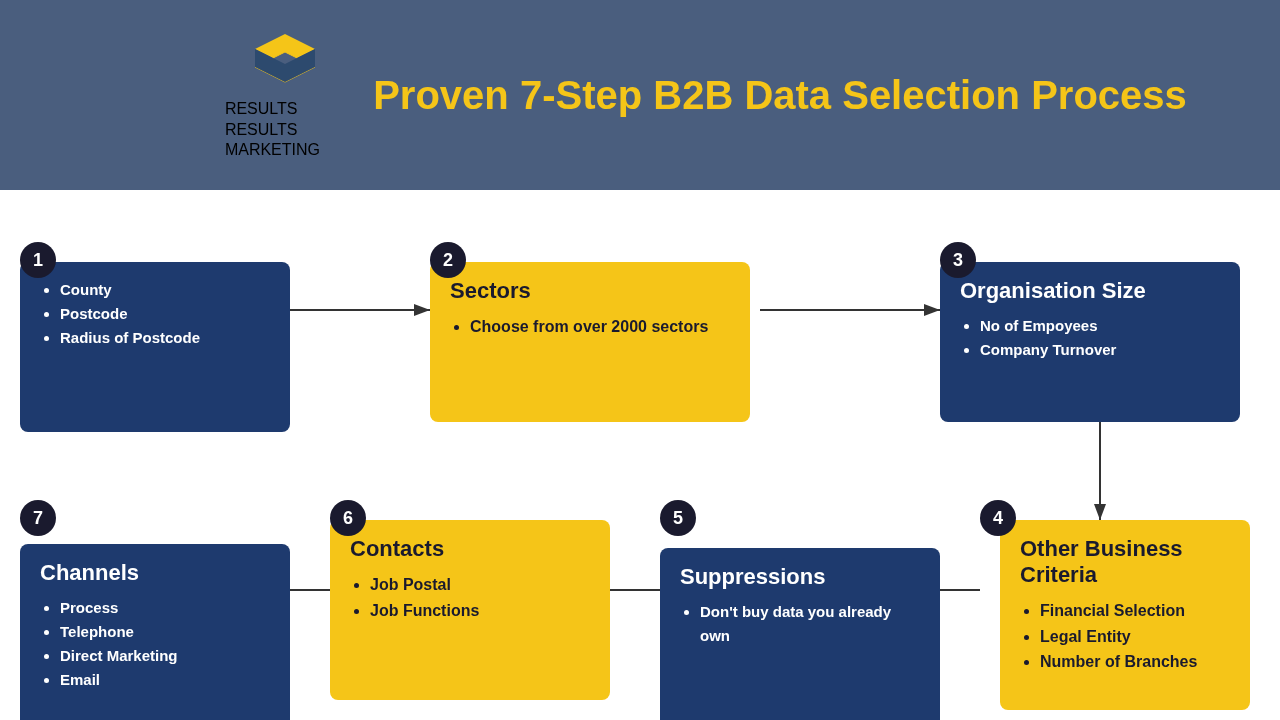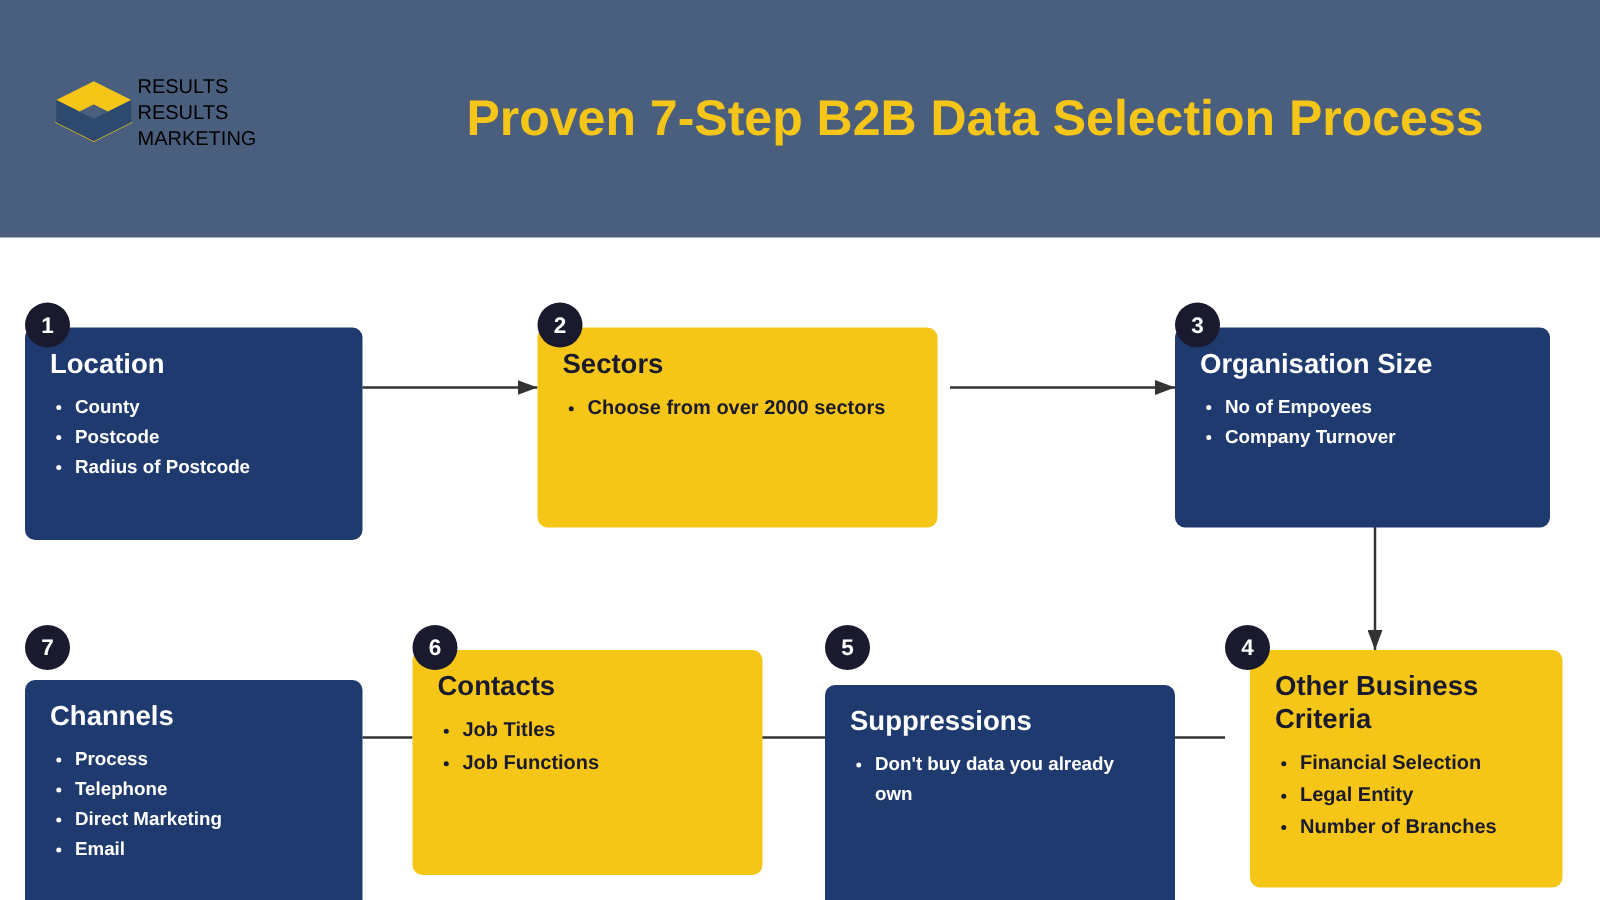--- a/index.html
+++ b/index.html
@@ -8,22 +8,23 @@
     
     .header {
       background: #4a5e7e;
       display: flex;
       align-items: center;
       padding: 18px 40px;
       height: 190px;
     }
     .logo-area {
       display: flex;
-      align-items: flex-start;
+      align-items: flex-end;
       min-width: 280px;
+      flex-direction: column;
     }
     .logo-text {
       display: flex;
       flex-direction: column;
       line-height: 1.3;
     }
     .logo-chevron {
       width: 70px;
       height: 70px;
     }
@@ -140,21 +141,20 @@
         <polygon points="0 0, 8 3, 0 6" fill="#333"></polygon>
       </marker>
       <marker id="arrowhead-left" markerWidth="8" markerHeight="6" refX="0" refY="3" orient="auto">
         <polygon points="8 0, 0 3, 8 6" fill="#333"></polygon>
       </marker>
     </defs>
   </svg>
 
   <div class="step-num" style="left:20px; top:52px;">1</div>
   <div class="box box-dark" style="left:20px; top:72px; width:270px; min-height:170px;">
-    <h2>Location</h2>
     <ul>
       <li>County</li>
       <li>Postcode</li>
       <li>Radius of Postcode</li>
     </ul>
   </div>
 
   <div class="step-num" style="left:430px; top:52px;">2</div>
   <div class="box box-yellow" style="left:430px; top:72px; width:320px; min-height:160px;">
     <h2>Sectors</h2>
@@ -187,21 +187,21 @@
     <h2>Suppressions</h2>
     <ul>
       <li>Don't buy data you already own</li>
     </ul>
   </div>
 
   <div class="step-num" style="left:330px; top:310px;">6</div>
   <div class="box box-yellow" style="left:330px; top:330px; width:280px; min-height:180px;">
     <h2>Contacts</h2>
     <ul>
-      <li>Job Titles</li>
+      <li>Job Postal</li>
       <li>Job Functions</li>
     </ul>
   </div>
 
   <div class="step-num" style="left:20px; top:310px;">7</div>
   <div class="box box-dark" style="left:20px; top:330px; width:270px; min-height:190px;margin-top:24px;">
     <h2>Channels</h2>
     <ul>
       <li>Process</li>
       <li>Telephone</li>

